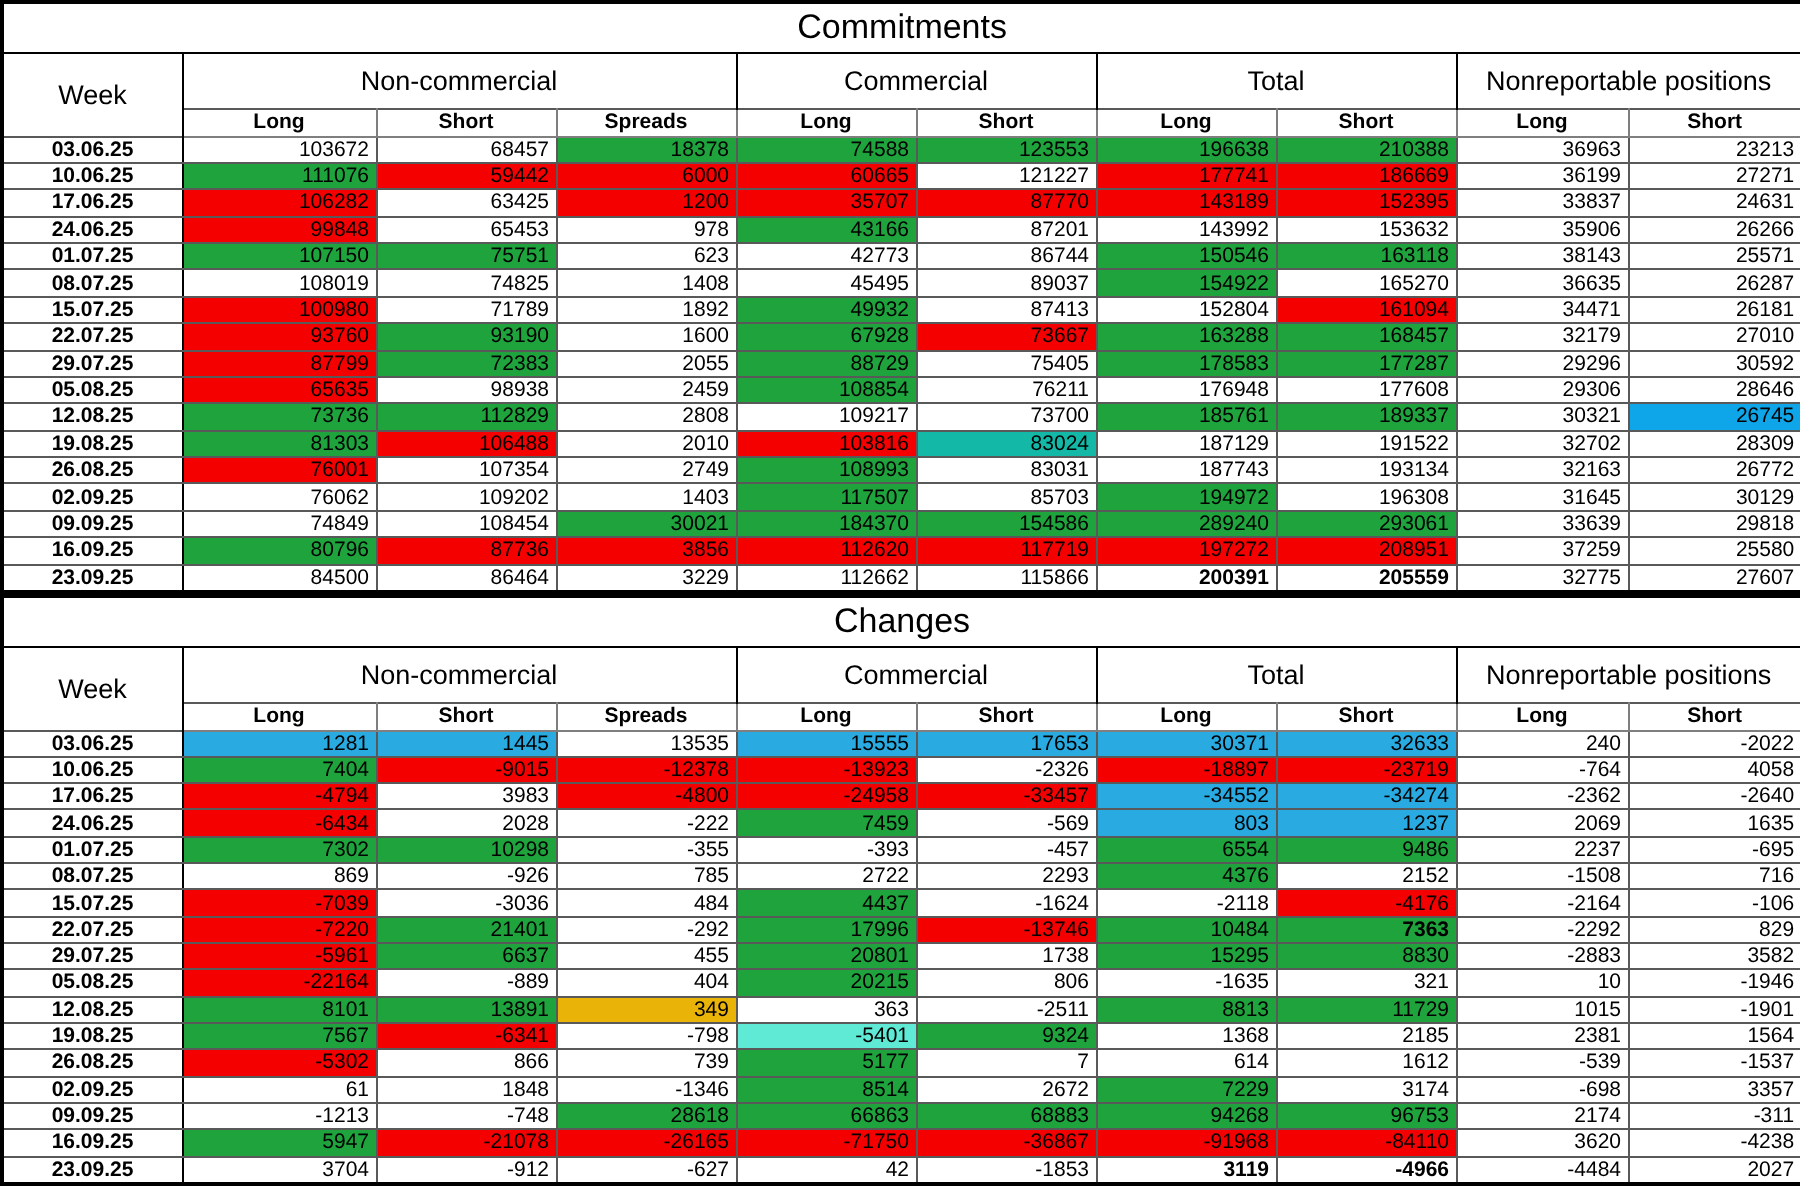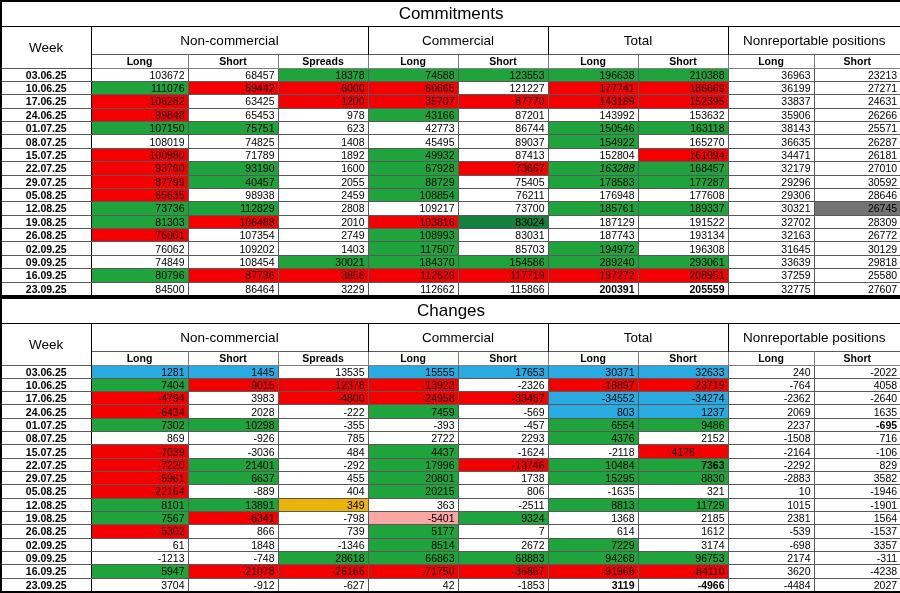--- a/index.html
+++ b/index.html
@@ -171,29 +171,29 @@
           <td class="gb" style="background: rgb(255, 255, 255);">34471</td>
           <td style="background: rgb(255, 255, 255);">26181</td>
         </tr>
         <tr>
           <td class="week">22.07.25</td>
           <td class="gb" style="background: rgb(245, 0, 0);">93760</td>
           <td style="background: rgb(31, 163, 61);">93190</td>
           <td style="background: rgb(255, 255, 255);">1600</td>
           <td class="gb" style="background: rgb(31, 163, 61);">67928</td>
           <td style="background: rgb(245, 0, 0);">73667</td>
-          <td class="gb" style="background: rgb(31, 163, 61); font-style: italic;">163288</td>
+          <td class="gb" style="background: rgb(31, 163, 61);">163288</td>
           <td style="background: rgb(31, 163, 61);">168457</td>
           <td class="gb" style="background: rgb(255, 255, 255); margin-left: 44px;">32179</td>
           <td style="background: rgb(255, 255, 255);">27010</td>
         </tr>
         <tr>
           <td class="week">29.07.25</td>
           <td class="gb" style="background: rgb(245, 0, 0);">87799</td>
-          <td style="background: rgb(31, 163, 61);">40457</td>
+          <td style="background: rgb(31, 163, 61);">72383</td>
           <td style="background: rgb(255, 255, 255);">2055</td>
           <td class="gb" style="background: rgb(31, 163, 61);">88729</td>
           <td style="background: rgb(255, 255, 255);">75405</td>
           <td class="gb" style="background: rgb(31, 163, 61);">178583</td>
           <td style="background: rgb(31, 163, 61);">177287</td>
           <td class="gb" style="background: rgb(255, 255, 255);">29296</td>
           <td style="background: rgb(255, 255, 255);">30592</td>
         </tr>
         <tr>
           <td class="week">05.08.25</td>
@@ -210,29 +210,29 @@
         <tr>
           <td class="week">12.08.25</td>
           <td class="gb" style="background: rgb(31, 163, 61);">73736</td>
           <td style="background: rgb(31, 163, 61);">112829</td>
           <td style="background: rgb(255, 255, 255);">2808</td>
           <td class="gb" style="background: rgb(255, 255, 255);">109217</td>
           <td style="background: rgb(255, 255, 255);">73700</td>
           <td class="gb" style="background: rgb(31, 163, 61);">185761</td>
           <td style="background: rgb(31, 163, 61);">189337</td>
           <td class="gb" style="background: rgb(255, 255, 255);">30321</td>
-          <td style="background: #737373;">26745</td>
+          <td style="background: #0ea5e9;">26745</td>
         </tr>
         <tr>
           <td class="week">19.08.25</td>
           <td class="gb" style="background: rgb(31, 163, 61);">81303</td>
           <td style="background: rgb(245, 0, 0);">106488</td>
           <td style="background: rgb(255, 255, 255);">2010</td>
           <td class="gb" style="background: rgb(245, 0, 0);">103816</td>
-          <td style="background: #15803d; padding-left: 44px;">83024</td>
+          <td style="background: #14b8a6; padding-left: 44px;">83024</td>
           <td class="gb" style="background: rgb(255, 255, 255);">187129</td>
           <td style="background: rgb(255, 255, 255);">191522</td>
           <td class="gb" style="background: rgb(255, 255, 255);">32702</td>
           <td style="background: rgb(255, 255, 255);">28309</td>
         </tr>
         <tr>
           <td class="week">26.08.25</td>
           <td class="gb" style="background: rgb(245, 0, 0);">76001</td>
           <td style="background: rgb(255, 255, 255);">107354</td>
           <td style="background: rgb(255, 255, 255);">2749</td>
@@ -382,21 +382,21 @@
         <tr>
           <td class="week">01.07.25</td>
           <td class="gb" style="background: rgb(31, 163, 61);">7302</td>
           <td style="background: rgb(31, 163, 61);">10298</td>
           <td style="background: rgb(255, 255, 255);">-355</td>
           <td class="gb" style="background: rgb(255, 255, 255);">-393</td>
           <td style="background: rgb(255, 255, 255);">-457</td>
           <td class="gb" style="background: rgb(31, 163, 61);">6554</td>
           <td style="background: rgb(31, 163, 61);">9486</td>
           <td class="gb" style="background: rgb(255, 255, 255);">2237</td>
-          <td style="background: rgb(255, 255, 255); font-weight: bold;">-695</td>
+          <td style="background: rgb(255, 255, 255);">-695</td>
         </tr>
         <tr>
           <td class="week">08.07.25</td>
           <td class="gb" style="background: rgb(255, 255, 255);">869</td>
           <td style="background: rgb(255, 255, 255);">-926</td>
           <td style="background: rgb(255, 255, 255);">785</td>
           <td class="gb" style="background: rgb(255, 255, 255);">2722</td>
           <td style="background: rgb(255, 255, 255);">2293</td>
           <td class="gb" style="background: rgb(31, 163, 61);">4376</td>
           <td style="background: rgb(255, 255, 255);">2152</td>
@@ -404,21 +404,21 @@
           <td style="background: rgb(255, 255, 255);">716</td>
         </tr>
         <tr>
           <td class="week">15.07.25</td>
           <td class="gb" style="background: rgb(245, 0, 0);">-7039</td>
           <td style="background: rgb(255, 255, 255);">-3036</td>
           <td style="background: rgb(255, 255, 255);">484</td>
           <td class="gb" style="background: rgb(31, 163, 61);">4437</td>
           <td style="background: rgb(255, 255, 255);">-1624</td>
           <td class="gb" style="background: rgb(255, 255, 255);">-2118</td>
-          <td style="background: rgb(245, 0, 0); text-align: center;">-4176</td>
+          <td style="background: rgb(245, 0, 0);">-4176</td>
           <td class="gb" style="background: rgb(255, 255, 255);">-2164</td>
           <td style="background: rgb(255, 255, 255);">-106</td>
         </tr>
         <tr>
           <td class="week">22.07.25</td>
           <td class="gb" style="background: rgb(245, 0, 0);">-7220</td>
           <td style="background: rgb(31, 163, 61);">21401</td>
           <td style="background: rgb(255, 255, 255);">-292</td>
           <td class="gb" style="background: rgb(31, 163, 61);">17996</td>
           <td style="background: rgb(245, 0, 0);">-13746</td>
@@ -461,21 +461,21 @@
           <td class="gb" style="background: rgb(31, 163, 61);">8813</td>
           <td style="background: rgb(31, 163, 61);">11729</td>
           <td class="gb" style="background: rgb(255, 255, 255);">1015</td>
           <td style="background: rgb(255, 255, 255);">-1901</td>
         </tr>
         <tr>
           <td class="week">19.08.25</td>
           <td class="gb" style="background: rgb(31, 163, 61);">7567</td>
           <td style="background: rgb(245, 0, 0);">-6341</td>
           <td style="background: rgb(255, 255, 255);">-798</td>
-          <td class="gb" style="background: #fca5a5;">-5401</td>
+          <td class="gb" style="background: #5eead4;">-5401</td>
           <td style="background: rgb(31, 163, 61);">9324</td>
           <td class="gb" style="background: rgb(255, 255, 255);">1368</td>
           <td style="background: rgb(255, 255, 255);">2185</td>
           <td class="gb" style="background: rgb(255, 255, 255);">2381</td>
           <td style="background: rgb(255, 255, 255);">1564</td>
         </tr>
         <tr>
           <td class="week">26.08.25</td>
           <td class="gb" style="background: rgb(245, 0, 0);">-5302</td>
           <td style="background: rgb(255, 255, 255);">866</td>

